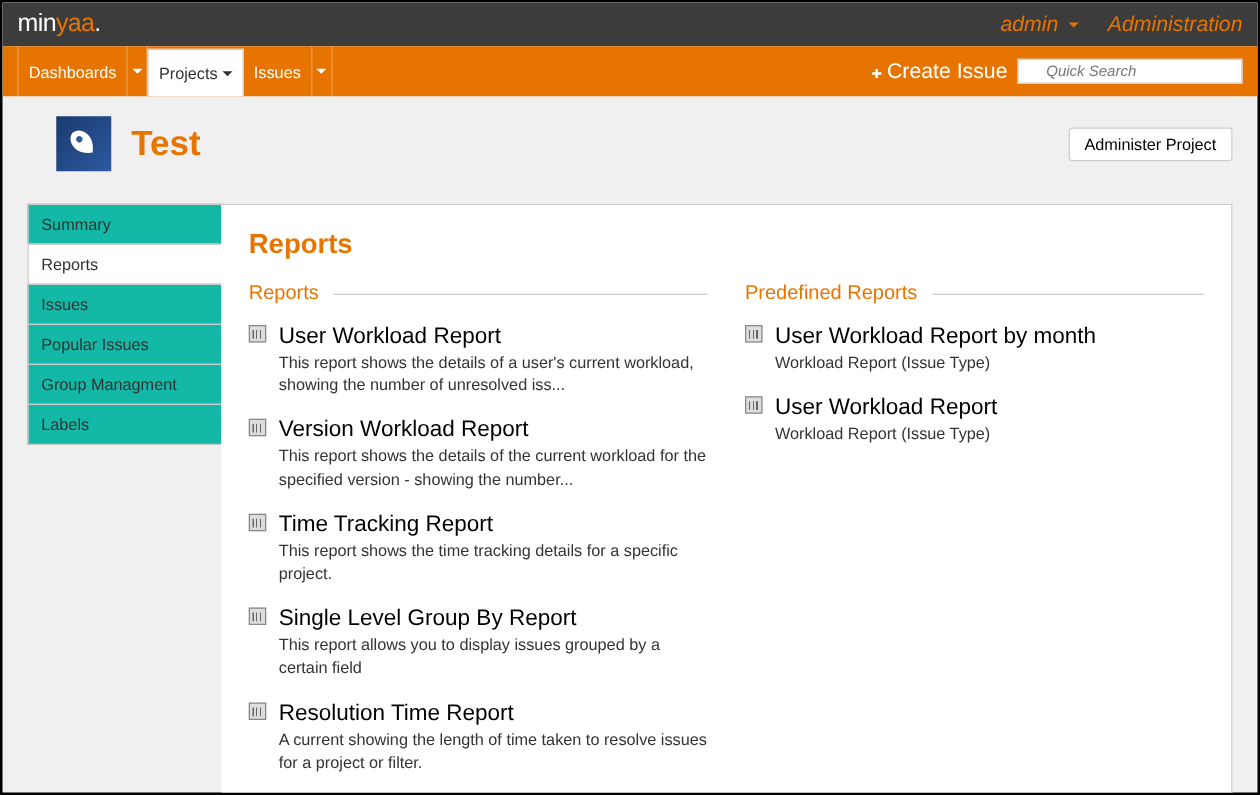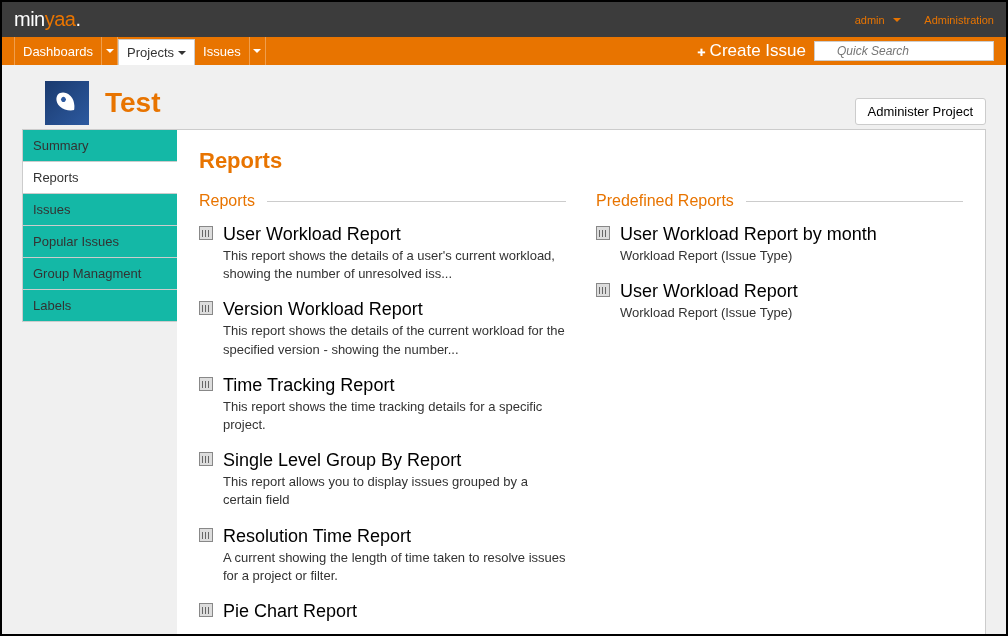--- a/index.html
+++ b/index.html
@@ -27,33 +27,33 @@
       letter-spacing: -0.5px;
       color: #fff;
       text-align: center;
     }
     .logo .yaa { color: #e87400; }
     .top-right {
       display: flex;
       align-items: center;
       gap: 8px;
     }
-    .top-right a { color: #e87400; text-decoration: none; font-size: 11px; }
+    .top-right a { color: #e87400; text-decoration: none; font-size: 17px; font-style: italic; }
     .top-right .divider { color: #e87400; padding: 0 2px; }
     .dropdown-arrow {
       display: inline-block;
       width: 0; height: 0;
       border-left: 4px solid transparent;
       border-right: 4px solid transparent;
       border-top: 4px solid #e87400;
       vertical-align: middle;
     }
     .nav-bar {
       background: #e87400;
-      height: 28px;
+      height: 40px;
       display: flex;
       align-items: stretch;
       padding: 0 12px 0 12px;
     }
     .nav-left { display: flex; align-items: stretch; }
     .nav-item {
       display: flex;
       align-items: center;
       color: #fff;
       padding: 0 8px;
@@ -118,23 +118,23 @@
       padding: 0 22px;
       font-style: italic;
       color: #999;
       font-size: 12px;
     }
     .content-wrap {
       padding: 16px 20px;
     }
     .project-header {
       display: flex;
-      align-items: flex-end;
+      align-items: center;
       justify-content: space-between;
-      margin-bottom: 4px;
+      margin-bottom: 26px;
       padding-left: 23px;
     }
     .project-left {
       display: flex;
       align-items: center;
       gap: 16px;
     }
     .project-avatar {
       width: 44px;
       height: 44px;

